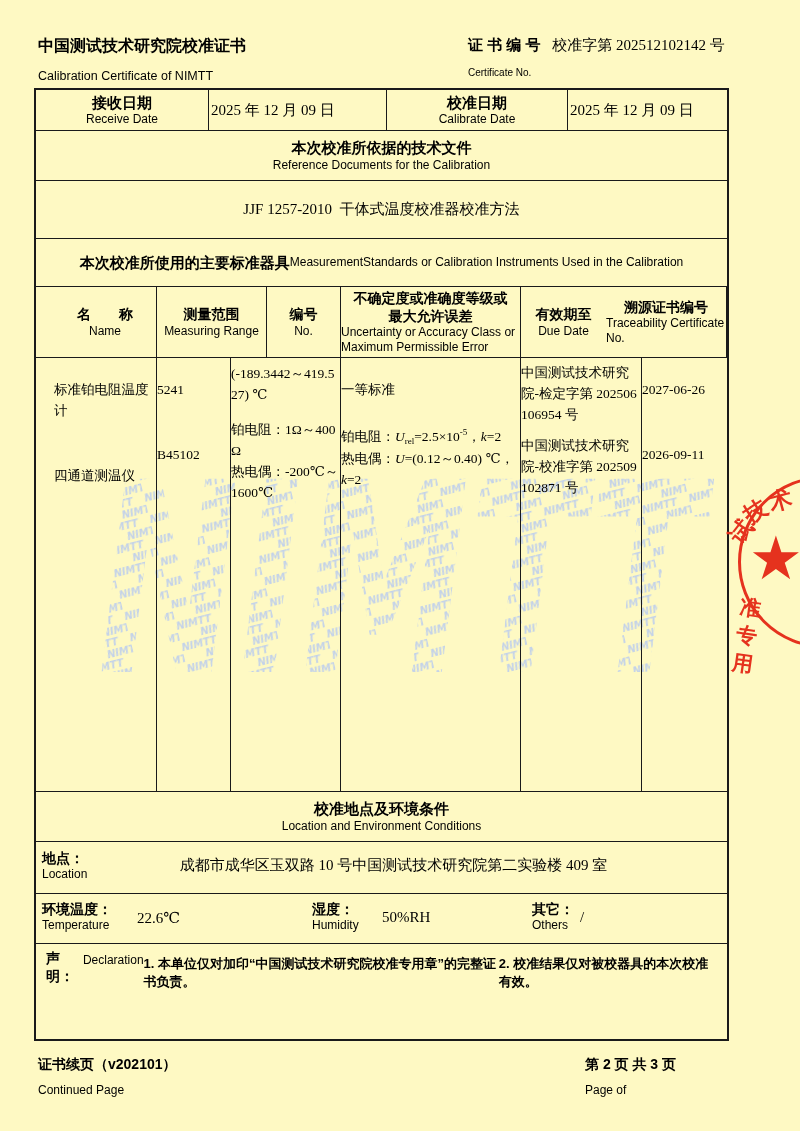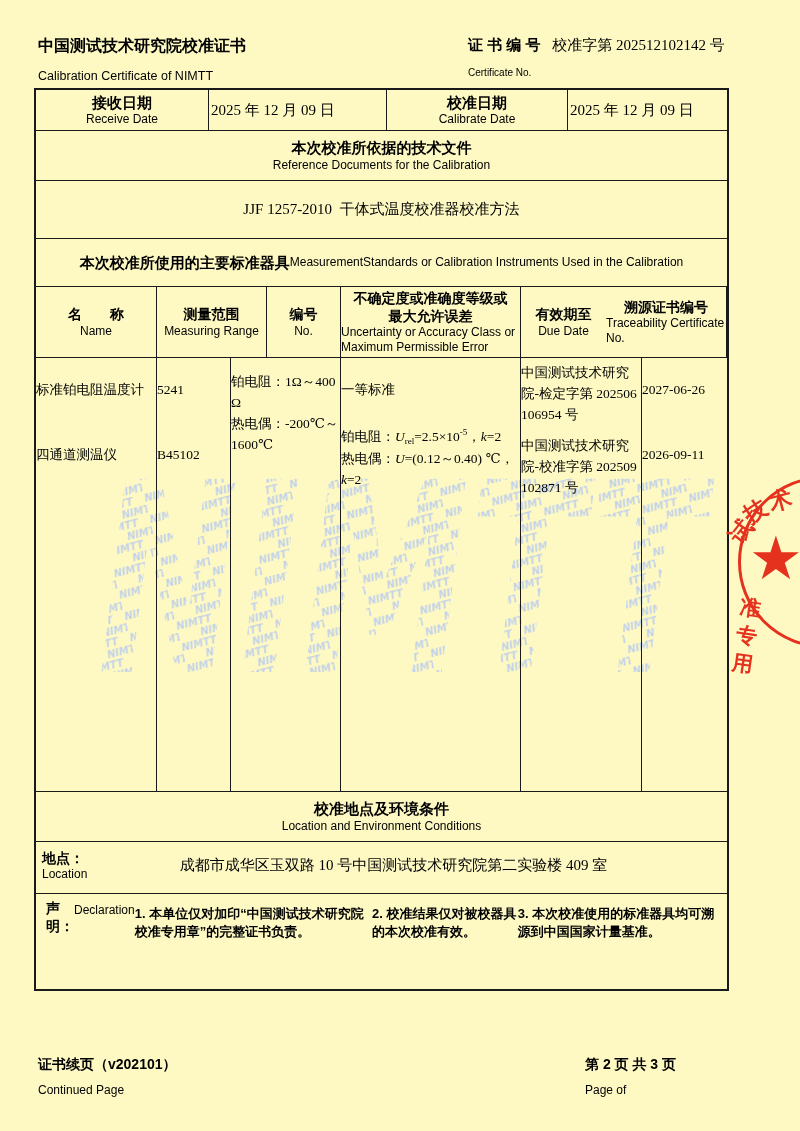--- a/index.html
+++ b/index.html
@@ -35,21 +35,21 @@
   .r-dates{height:40px;}
   .r-dates .dc1{width:173px;}
   .r-dates .dc2{width:178px;}
   .r-dates .dc3{width:181px;}
   .r-dates .dval{align-items:flex-start;text-align:left;padding-left:2px;font-size:15px;}
   .r-hdr50{height:50px;flex-direction:column;align-items:center;justify-content:center;display:flex;}
   .r-jjf{height:58px;display:flex;align-items:center;justify-content:center;
          font-size:15px;white-space:pre-wrap;}
   .r-stdhdr{height:48px;align-items:center;justify-content:center;display:flex;}
   .r-colhdr{height:71px;}
-  .c1{width:121px;} .c2{width:74px;} .c3{width:110px;} .c4{width:180px;} .c5{width:121px;}
+  .c1{width:121px;padding-left:18px;} .c2{width:74px;} .c3{width:110px;} .c4{width:180px;} .c5{width:121px;}
   .r-body{height:434px;}
   .r-body .tcell{justify-content:flex-start;font-size:13.5px;line-height:1.55;}
   .brk{word-break:break-all;}
   .b1,.b2{width:100%;}
   .m-name .b1{margin-top:22px;} .m-name .b2{margin-top:44px;}
   .m-range .b1{margin-top:6px;} .m-range .b2{margin-top:14px;}
   .m-unc .b1{margin-top:22px;} .m-unc .b2{margin-top:25px;}
   .m-trc .b1{margin-top:5px;} .m-trc .b2{margin-top:10px;}
   i.vu{font-style:italic;}
   sub.s{font-size:9px;} sup.s{font-size:9px;}
@@ -172,20 +172,21 @@
     <div class="trow r-body">
       <div class="tcell c1 m-name">
         <div class="b1">标准铂电阻温度计</div>
         <div class="b2">四通道测温仪</div>
       </div>
       <div class="tcell c2 m-name">
         <div class="b1">5241</div>
         <div class="b2">B45102</div>
       </div>
       <div class="tcell c3 m-range">
+        <div class="b1 brk">(-189.3442～419.527) ℃</div>
         <div class="b2">
           <div class="brk">铂电阻：1Ω～400Ω</div>
           <div class="brk">热电偶：-200℃～1600℃</div>
         </div>
       </div>
       <div class="tcell c4 m-unc">
         <div class="b1">一等标准</div>
         <div class="b2">
           <div><span>铂电阻：</span><i class="vu">U</i><sub class="s">rel</sub><span>=2.5×10</span><sup class="s">-5</sup><span>，</span><i class="vu">k</i><span>=2</span></div>
           <div><span>热电偶：</span><i class="vu">U</i><span>=(0.12～0.40) ℃，</span></div>
@@ -208,27 +209,43 @@
     </div>
 
     <div class="trow r-loc">
       <div class="loc-label">
         <div class="lab-cn" style="font-size:14px;">地点：</div>
         <div class="lab-en">Location</div>
       </div>
       <div class="loc-addr">成都市成华区玉双路 10 号中国测试技术研究院第二实验楼 409 室</div>
     </div>
 
+    <div class="trow r-env">
+      <div class="env-label" style="left:6px;">
+        <div class="lab-cn" style="font-size:14px;">环境温度：</div>
+        <div class="lab-en">Temperature</div>
+      </div>
+      <div class="env-val" style="left:101px;">22.6℃</div>
+      <div class="env-label" style="left:276px;">
+        <div class="lab-cn" style="font-size:14px;">湿度：</div>
+        <div class="lab-en">Humidity</div>
+      </div>
+      <div class="env-val" style="left:346px;">50%RH</div>
+      <div class="env-label" style="left:496px;">
+        <div class="lab-cn" style="font-size:14px;">其它：</div>
+        <div class="lab-en">Others</div>
+      </div>
+      <div class="env-val" style="left:544px;">/</div>
+    </div>
 
     <div class="trow r-decl">
       <div class="decl-cn">声明：</div>
       <div class="decl-en">Declaration</div>
       <div class="decl-item">1. 本单位仅对加印“中国测试技术研究院校准专用章”的完整证书负责。</div>
       <div class="decl-item">2. 校准结果仅对被校器具的本次校准有效。</div>
-      <div class="decl-item">3. 本次校准使用的标准器具均可溯源到中国国家计量基准。</div>
     </div>
   </div>
 
   <div class="stamp">
     <div class="stamp-circle"></div>
     <div class="stamp-star">★</div>
     <span class="stamp-ch sc1">试</span>
     <span class="stamp-ch sc2">技</span>
     <span class="stamp-ch sc3">术</span>
     <div class="stamp-bottom">准专用</div>

